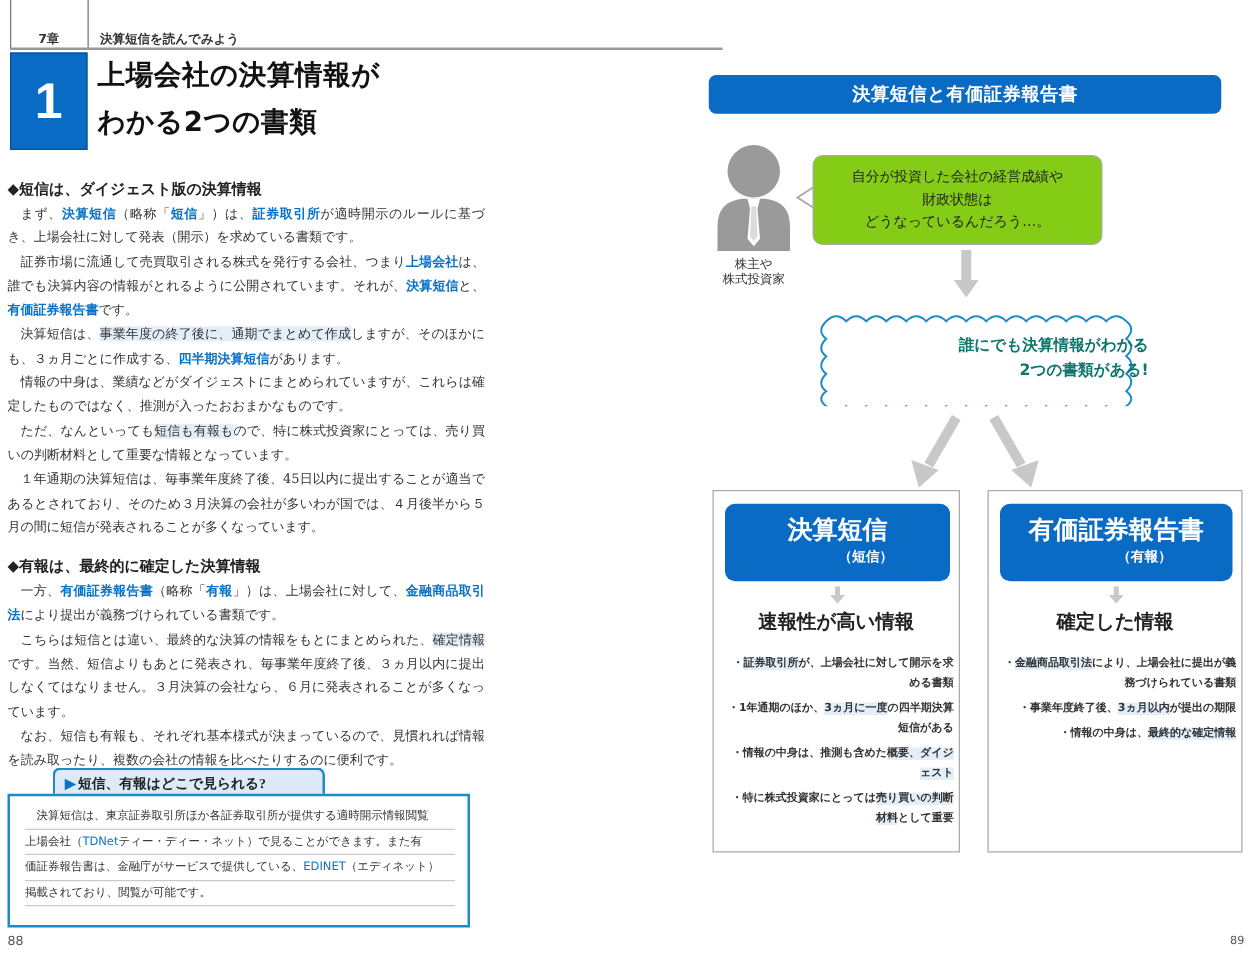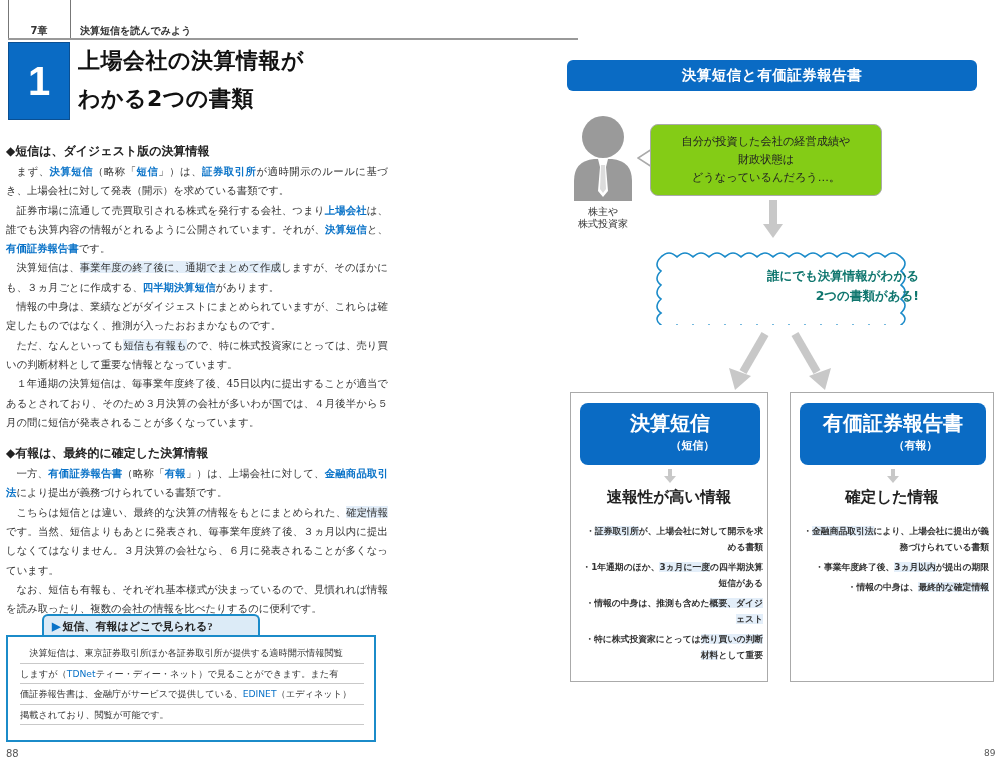--- a/index.html
+++ b/index.html
@@ -101,21 +101,21 @@
     <p>なお、短信も有報も、それぞれ基本様式が決まっているので、見慣れれば情報を読み取ったり、複数の会社の情報を比べたりするのに便利です。</p>
   </div>
 </div>
 
 <div class="info-box">
   <div class="info-tab">
     <span class="tri">▶</span><span>短信、有報はどこで見られる?</span>
   </div>
   <div class="info-body">
     <div class="ln"><span>　決算短信は、東京証券取引所ほか各証券取引所が提供する適時開示情報閲覧</span></div>
-    <div class="ln"><span>しますが（</span><span class="kw2">TDNet</span><span>ティー・ディー・ネット）で見ることができます。また有</span></div>
+    <div class="ln"><span>上場会社（</span><span class="kw2">TDNet</span><span>ティー・ディー・ネット）で見ることができます。また有</span></div>
     <div class="ln"><span>価証券報告書は、金融庁がサービスで提供している、</span><span class="kw2">EDINET</span><span>（エディネット）</span></div>
     <div class="ln"><span>掲載されており、閲覧が可能です。</span></div>
   </div>
 </div>
 
 <div class="page-no-left">88</div>
 
 <div class="r-title">決算短信と有価証券報告書</div>
 
 <svg class="person" viewBox="0 0 62 88">

